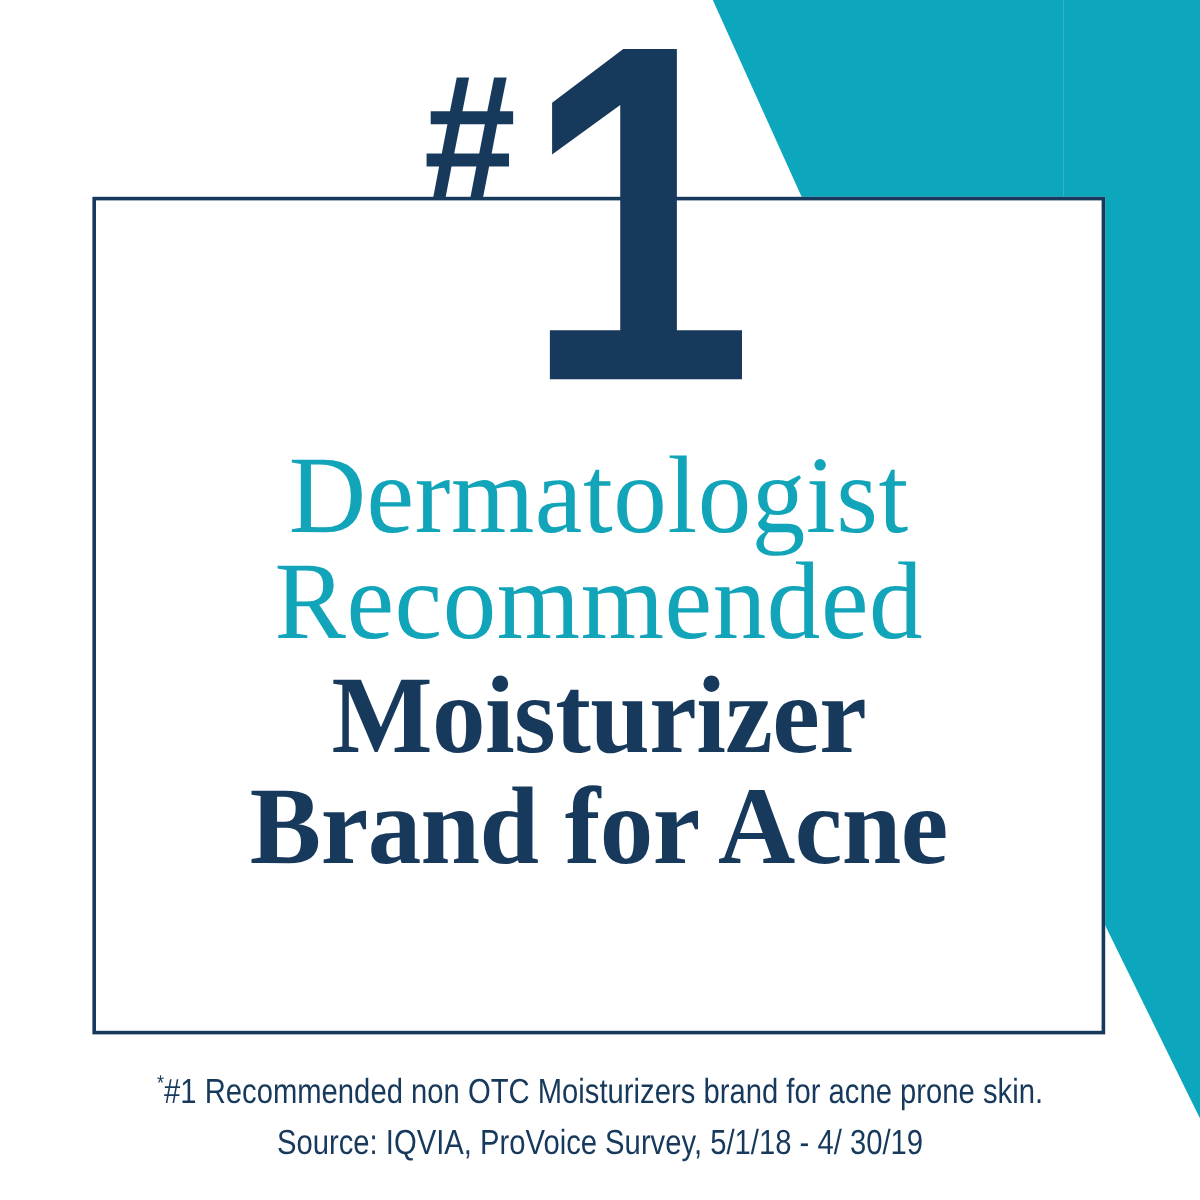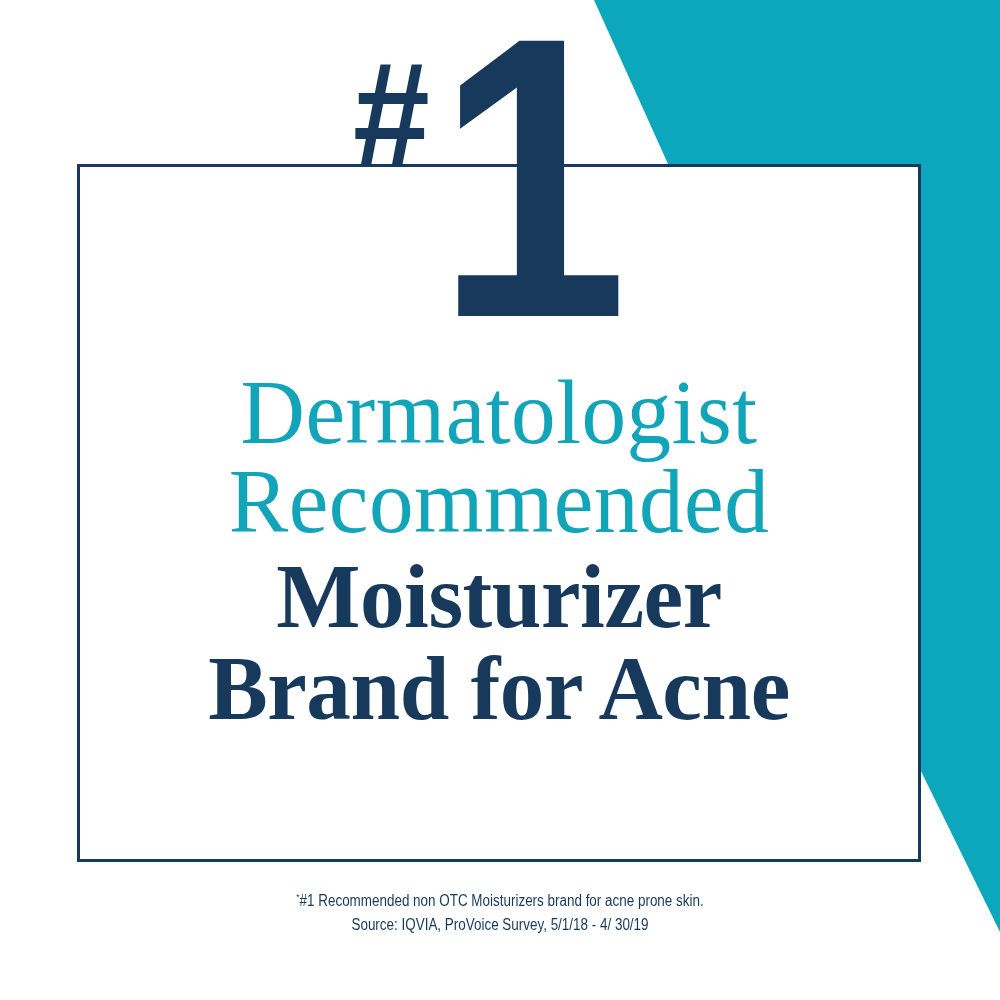--- a/index.html
+++ b/index.html
@@ -102,21 +102,21 @@
 
   
   .footnote {
     position: absolute;
     left: 0;
     top: 889px;
     width: 1000px;
     text-align: center;
     color: #17395C;
     font-family: "Liberation Sans", sans-serif;
-    font-size: 16px;
+    font-size: 29px;
     line-height: 1.48;
   }
   .footnote .fn-line {
     display: block;
     transform: scaleX(0.84);
   }
   .footnote sup {
     font-size: 0.62em;
     vertical-align: super;
     line-height: 0;

